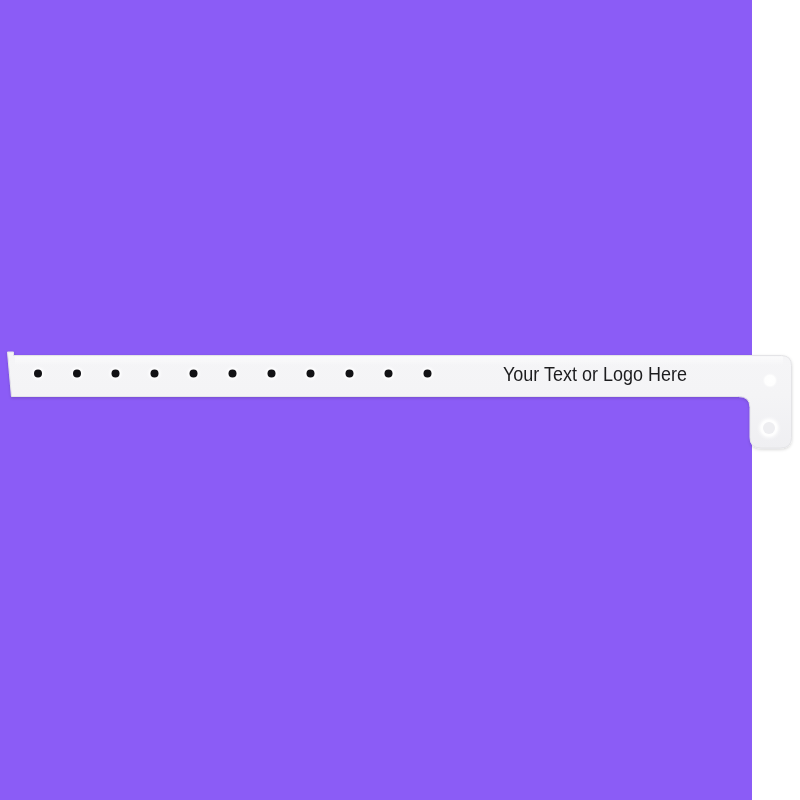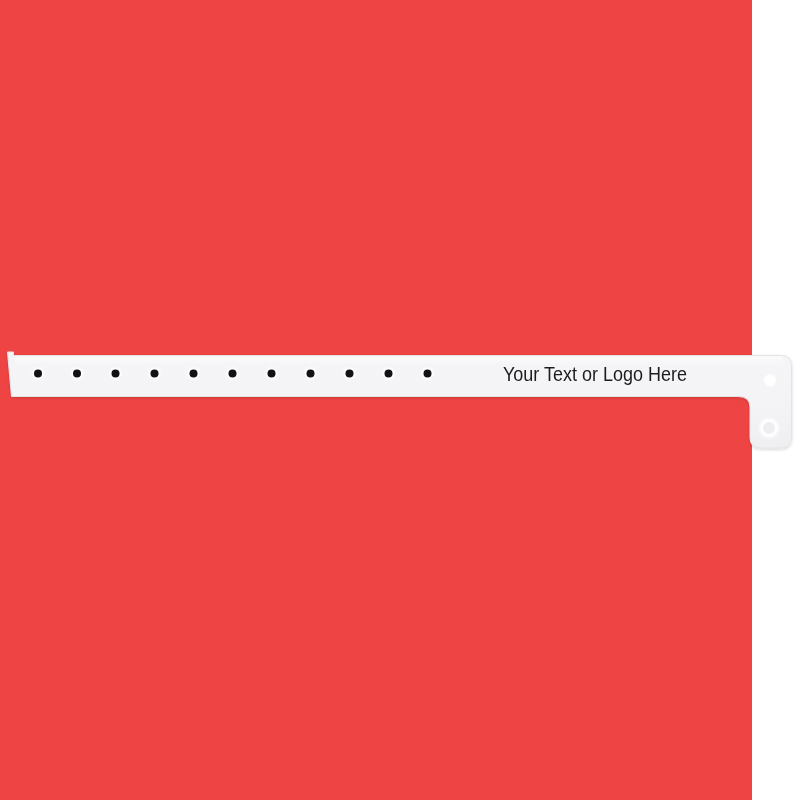--- a/index.html
+++ b/index.html
@@ -8,21 +8,21 @@
     width: 800px;
     height: 800px;
     background: #ffffff;
     overflow: hidden;
     font-family: "Liberation Sans", sans-serif;
   }
   .stage {
     position: relative;
     width: 752px;
     height: 800px;
-    background: #ef4444;
+    background: #8b5cf6;
   }
   svg { display: block; }
   .band-text {
     font-family: "Liberation Sans", sans-serif;
     font-weight: 400;
   }
 </style>
 </head>
 <body>
 

